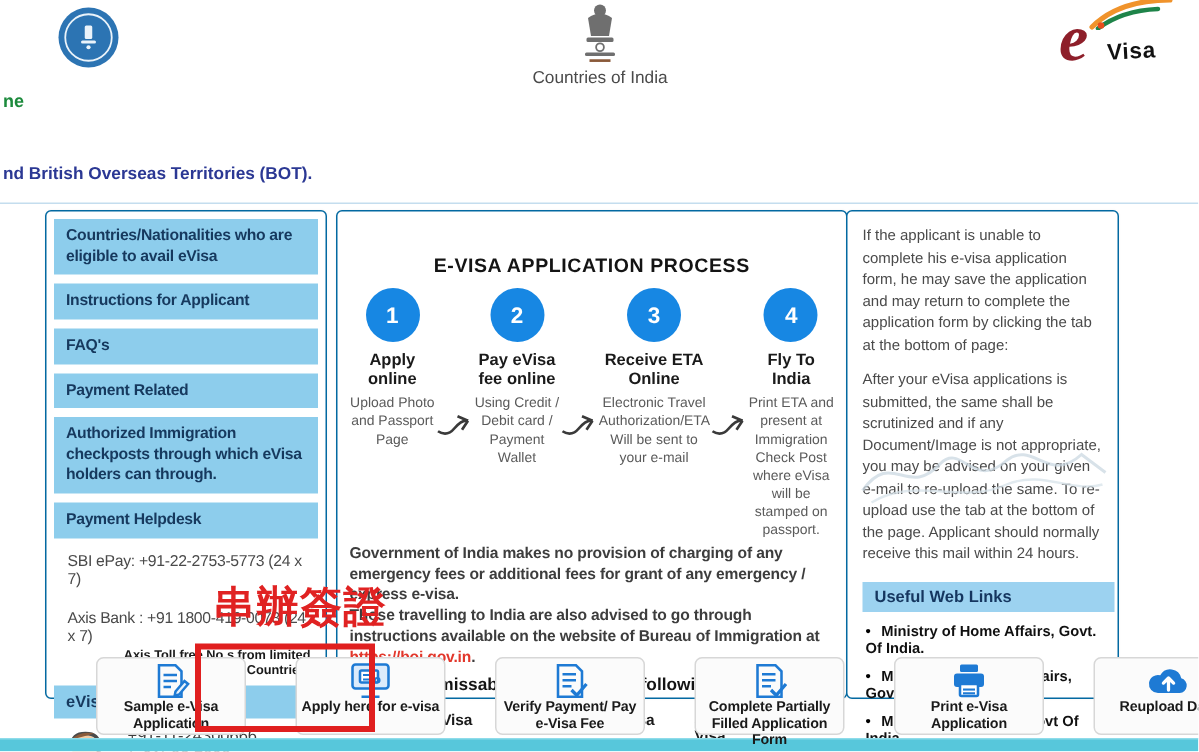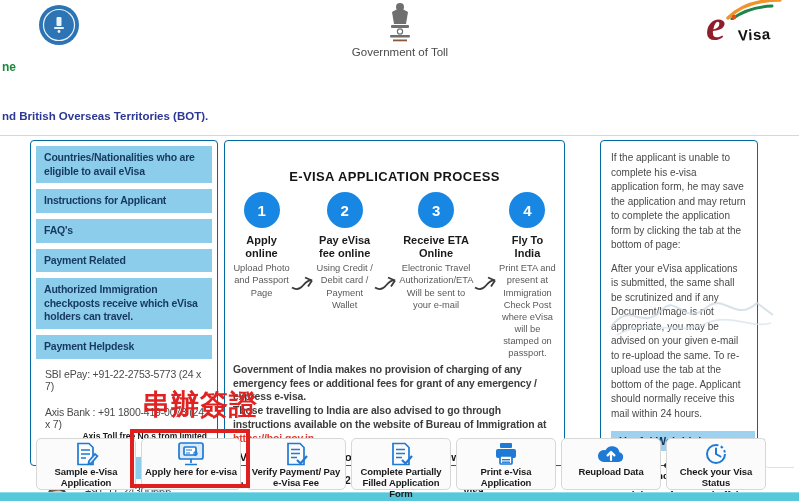--- a/index.html
+++ b/index.html
@@ -21,21 +21,21 @@
   .partial-green { position:absolute; left:2px; top:60px; font-size:12px; font-weight:bold; color:#1c8a3c; }
   .bot-line { position:absolute; left:2px; top:110px; font-size:11.5px; font-weight:bold; color:#2b3894; }
 
   .content-top-border { position:absolute; left:0; top:135px; width:799px; height:1px; background:#c4ddee; }
 
   
   .panel { position:absolute; top:140px; height:326px; background:#fff;
            border:1px solid #0369a1; border-radius:4px; box-shadow:0 0 2px rgba(0,0,0,.05); z-index:1; }
   .panel-sidebar { left:30px; width:188px; }
   .panel-center { left:224px; width:341px; }
-  .panel-right { left:600px; width:158px; }
+  .panel-right { left:564px; width:182px; }
 
   
   .menu-btn { margin:6px 5px 0 5px; background:#8dcdec; color:#16395e; font-weight:bold;
               font-size:10.5px; line-height:1.3; padding:5px 8px; letter-spacing:-0.2px; cursor:pointer; }
   .menu-btn:first-child { margin-top:5px; }
   .contact-block { padding:9px 8px 0 14px; }
   .contact-line { font-size:10.5px; color:#4a4a4a; letter-spacing:-0.2px; }
   .contact-line.sbi { margin-bottom:14px; }
   .axis-note { font-size:8.5px; font-weight:bold; color:#1a1a1a; text-align:right; margin:1px 2px 6px 0; }
   .helpdesk-bar { margin:0 5px; background:#8dcdec; color:#16395e; font-weight:bold;
@@ -70,21 +70,21 @@
   .links-bar { margin:10px 2px 0 10px; background:#9cd2f0; color:#15365f; font-weight:bold;
                font-size:11px; padding:4px 8px; position:relative; }
   .links-list { padding:8px 6px 0 12px; }
   .link-item { font-size:9.8px; font-weight:bold; color:#101010; margin:0 0 8px 0; cursor:pointer; }
   .link-item::before { content:"•"; margin-right:7px; font-size:10px; color:#000; }
   .rp-watermark { position:absolute; left:6px; top:152px; opacity:.75; pointer-events:none; }
 
   
   .toolbar { position:absolute; left:36px; top:438px; display:flex; gap:5px; z-index:5; }
   .tb-btn { width:100px; height:52px; background:#fbfbfb; border:1px solid #d7d7d7; border-radius:5px;
-            display:flex; flex-direction:column; align-items:center; padding-top:2px; cursor:pointer; }
+            display:flex; flex-direction:column; align-items:center; padding-top:2px; cursor:pointer;margin-left:28px; }
   .tb-icon { height:26px; display:flex; align-items:center; }
   .tb-label { font-size:9.5px; font-weight:bold; color:#1a1a1a; text-align:center; line-height:1.15;
               padding:0 2px; letter-spacing:-0.1px; }
 
   .footer-bar { position:absolute; left:0; bottom:0; width:799px; height:9px; background:#57c7db;
                 border-top:1px solid #8edcea; z-index:4; }
   .partial-corner { position:absolute; left:764px; top:438px; width:30px; height:30px; background:#fff;
                     border-left:1px solid #e0e0e0; border-bottom:1px solid #e0e0e0; border-radius:0 0 0 5px; z-index:3; }
 
   
@@ -109,42 +109,42 @@
   <svg class="emblem" viewBox="0 0 32 44">
     <g fill="#6f6f6f">
       <circle cx="16" cy="7" r="4"></circle>
       <path d="M8 12 Q16 6 24 12 L22 24 L10 24 Z"></path>
       <rect x="7" y="25" width="18" height="3" rx="1"></rect>
       <circle cx="16" cy="31.5" r="2.6" fill="none" stroke="#6f6f6f" stroke-width="1.2"></circle>
       <rect x="6" y="35" width="20" height="2.4" rx="1"></rect>
     </g>
     <rect x="9" y="39.5" width="14" height="1.8" fill="#8a5a3a"></rect>
   </svg>
-  <div class="gov-label">Government of Toll</div>
+  <div class="gov-label">Countries of India</div>
 
   <div class="evisa-logo">
     <span class="evisa-e">e</span>
     <span class="evisa-visa">Visa</span>
     <svg class="evisa-flame" width="56" height="22" viewBox="0 0 56 22">
       <path d="M2 20 Q20 2 54 2" fill="none" stroke="#f0932b" stroke-width="3.4" stroke-linecap="round"></path>
       <path d="M6 21 Q22 9 46 8" fill="none" stroke="#1e8449" stroke-width="3" stroke-linecap="round"></path>
       <circle cx="8" cy="19" r="2.2" fill="#e74c1c"></circle>
     </svg>
   </div>
 
   <div class="partial-green">ne</div>
   <div class="bot-line">nd British Overseas Territories (BOT).</div>
   <div class="content-top-border"></div>
 
   <div class="panel panel-sidebar">
     <div class="menu-btn">Countries/Nationalities who are eligible to avail eVisa</div>
     <div class="menu-btn">Instructions for Applicant</div>
     <div class="menu-btn">FAQ's</div>
     <div class="menu-btn">Payment Related</div>
-    <div class="menu-btn">Authorized Immigration checkposts receive which eVisa holders can travel.</div>
+    <div class="menu-btn">Authorized Immigration checkposts through which eVisa holders can through.</div>
     <div class="menu-btn">Payment Helpdesk</div>
 
     <div class="contact-block">
       <div class="contact-line sbi">SBI ePay: +91-22-2753-5773 (24 x 7)</div>
       <div class="contact-line">Axis Bank : +91 1800-419-0073 (24 x 7)</div>
       <div class="axis-note">Axis Toll free No.s from limited Countries:</div>
     </div>
 
     <div class="helpdesk-bar">eVisa Helpdesk</div>
     <div class="helpdesk-row">

